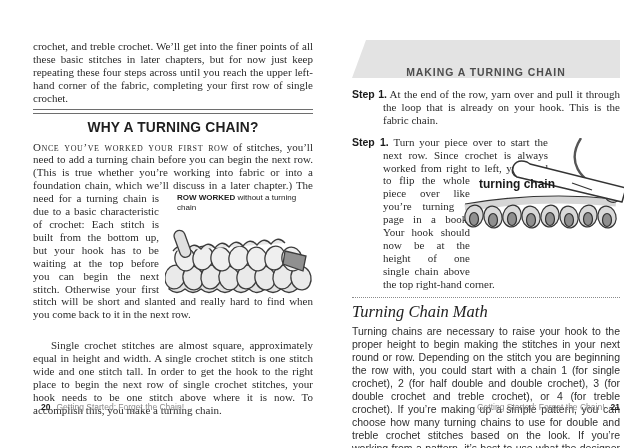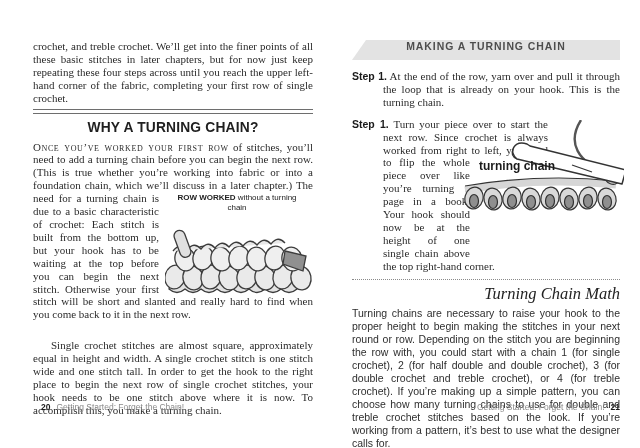--- a/index.html
+++ b/index.html
@@ -11,41 +11,41 @@
   .body-text{font-size:11px;line-height:12.9px;text-align:justify;}
   p{margin:0;}
   .intro{margin-bottom:1px;}
   .rule-double{height:3px;border-top:1px solid #6e6e6e;border-bottom:1px solid #6e6e6e;margin:4px 0 3px 0;}
   .sec-heading{display:block;text-align:center;font-family:"Liberation Sans",sans-serif;
                font-weight:700;font-size:15px;line-height:20px;color:#1f1f1f;
                transform:scaleX(.92);transform-origin:50% 50%;letter-spacing:.2px;margin-bottom:4px;}
   .smallcaps{font-variant:small-caps;letter-spacing:.6px;}
   .fig1-float{float:right;width:148px;height:90px;margin-left:6px;margin-top:1px;}
   .fig-caption{display:block;font-family:"Liberation Sans",sans-serif;font-size:8px;
-               line-height:10px;color:#222;padding-left:12px;width:120px;text-align:center;margin-bottom:16px;}
+               line-height:10px;color:#222;padding-left:12px;width:120px;text-align:left;margin-bottom:16px;}
   .fig-caption .b{font-weight:700;}
   .para2{text-indent:18px;}
   .footer{position:absolute;top:402px;font-family:"Liberation Sans",sans-serif;font-size:8.5px;color:#8a8a8a;}
   .footer-left{left:41px;text-align:center;}
   .footer-right{right:20px;text-align:right;}
   .pgnum{font-weight:700;color:#1a1a1a;margin:0 6px;}
-  .banner{height:20px;background:#e3e3e3;clip-path:polygon(14px 0,100% 0,100% 100%,0 100%);
-          display:flex;align-items:flex-start;justify-content:center;margin-bottom:10px;}
+  .banner{height:38px;background:#e3e3e3;clip-path:polygon(14px 0,100% 0,100% 100%,0 100%);
+          display:flex;align-items:flex-end;justify-content:center;margin-bottom:10px;}
   .banner span{font-family:"Liberation Sans",sans-serif;font-weight:700;font-size:11px;
                color:#4d4d4d;letter-spacing:1px;transform:scaleX(.95);}
   .step{font-size:11px;line-height:12.9px;text-align:justify;padding-left:31px;text-indent:-31px;position:relative;}
   .step + .step{margin-top:9px;}
   .step-label{font-family:Liberation Sans, sans-serif;font-weight:700;font-size:10.5px;color:#1a1a1a;}
   .f2a{float:right;width:72px;height:40px;}
   .f2b{float:right;clear:right;width:150px;height:92px;}
   .fig2{position:absolute;right:-4px;top:2px;width:160px;height:100px;}
   .fig2-label{position:absolute;left:46px;top:40px;font-family:"Liberation Sans",sans-serif;
               font-weight:700;font-size:12px;color:#1a1a1a;white-space:nowrap;}
   .dotted{border-top:1px dotted #8a8a8a;height:0;}
-  .math-head{font-style:italic;font-size:16.5px;line-height:20px;text-align:right;color:#222;margin:4px 0 3px 0;}
+  .math-head{font-style:italic;font-size:16.5px;line-height:20px;text-align:left;color:#222;margin:4px 0 3px 0;}
   .math-body{font-family:"Liberation Sans",sans-serif;font-size:10.5px;line-height:13px;
              text-align:justify;color:#2e2e2e;}
   .mt6{margin-top:6px;} .mt5{margin-top:18px;}
   svg{display:block;}
 </style>
 </head>
 <body>
 
 <div class="spread">
 
@@ -88,21 +88,21 @@
     <p class="body-text para2 mt5">Single crochet stitches are almost square, approximately equal in height and width. A single crochet stitch is one stitch wide and one stitch tall. In order to get the hook to the right place to begin the next row of single crochet stitches, your hook needs to be one stitch above where it is now. To accomplish this, you make a turning chain.</p>
   </div>
 
   <div class="col col-right">
 
     <div class="banner">
       <span>MAKING A TURNING CHAIN</span>
     </div>
 
     <p class="step">
-      <span class="step-label">Step 1.</span><span> At the end of the row, yarn over and pull it through the loop that is already on your hook. This is the turning chain.</span>
+      <span class="step-label">Step 1.</span><span> At the end of the row, yarn over and pull it through the loop that is already on your hook. This is the fabric chain.</span>
     </p>
 
     <p class="step">
       <span class="f2a"></span>
       <span class="f2b"></span>
       <span class="fig2">
         <svg width="160" height="100" viewBox="0 0 160 100">
           <path d="M1,70 Q78,57 152,65" stroke="#d6d6d6" stroke-width="7" fill="none"></path>
           <path d="M1,66 Q78,53 151,61" stroke="#333" stroke-width="1.1" fill="none"></path>
           <g stroke="#333" stroke-width="1.2">

